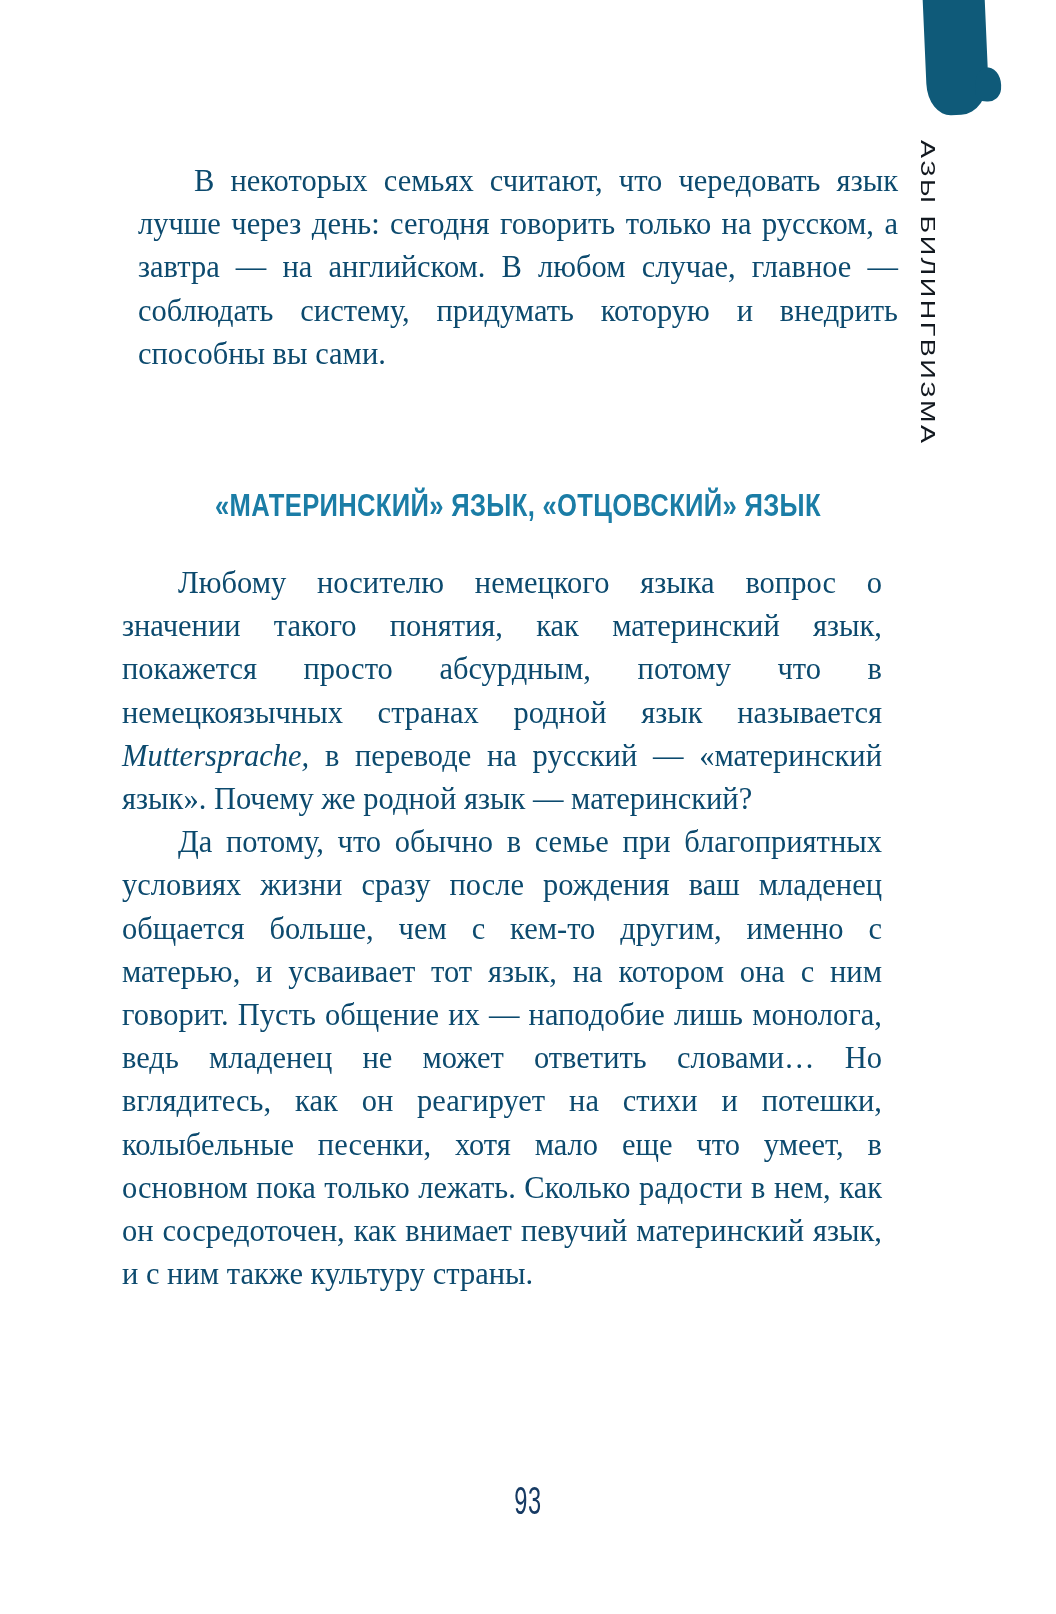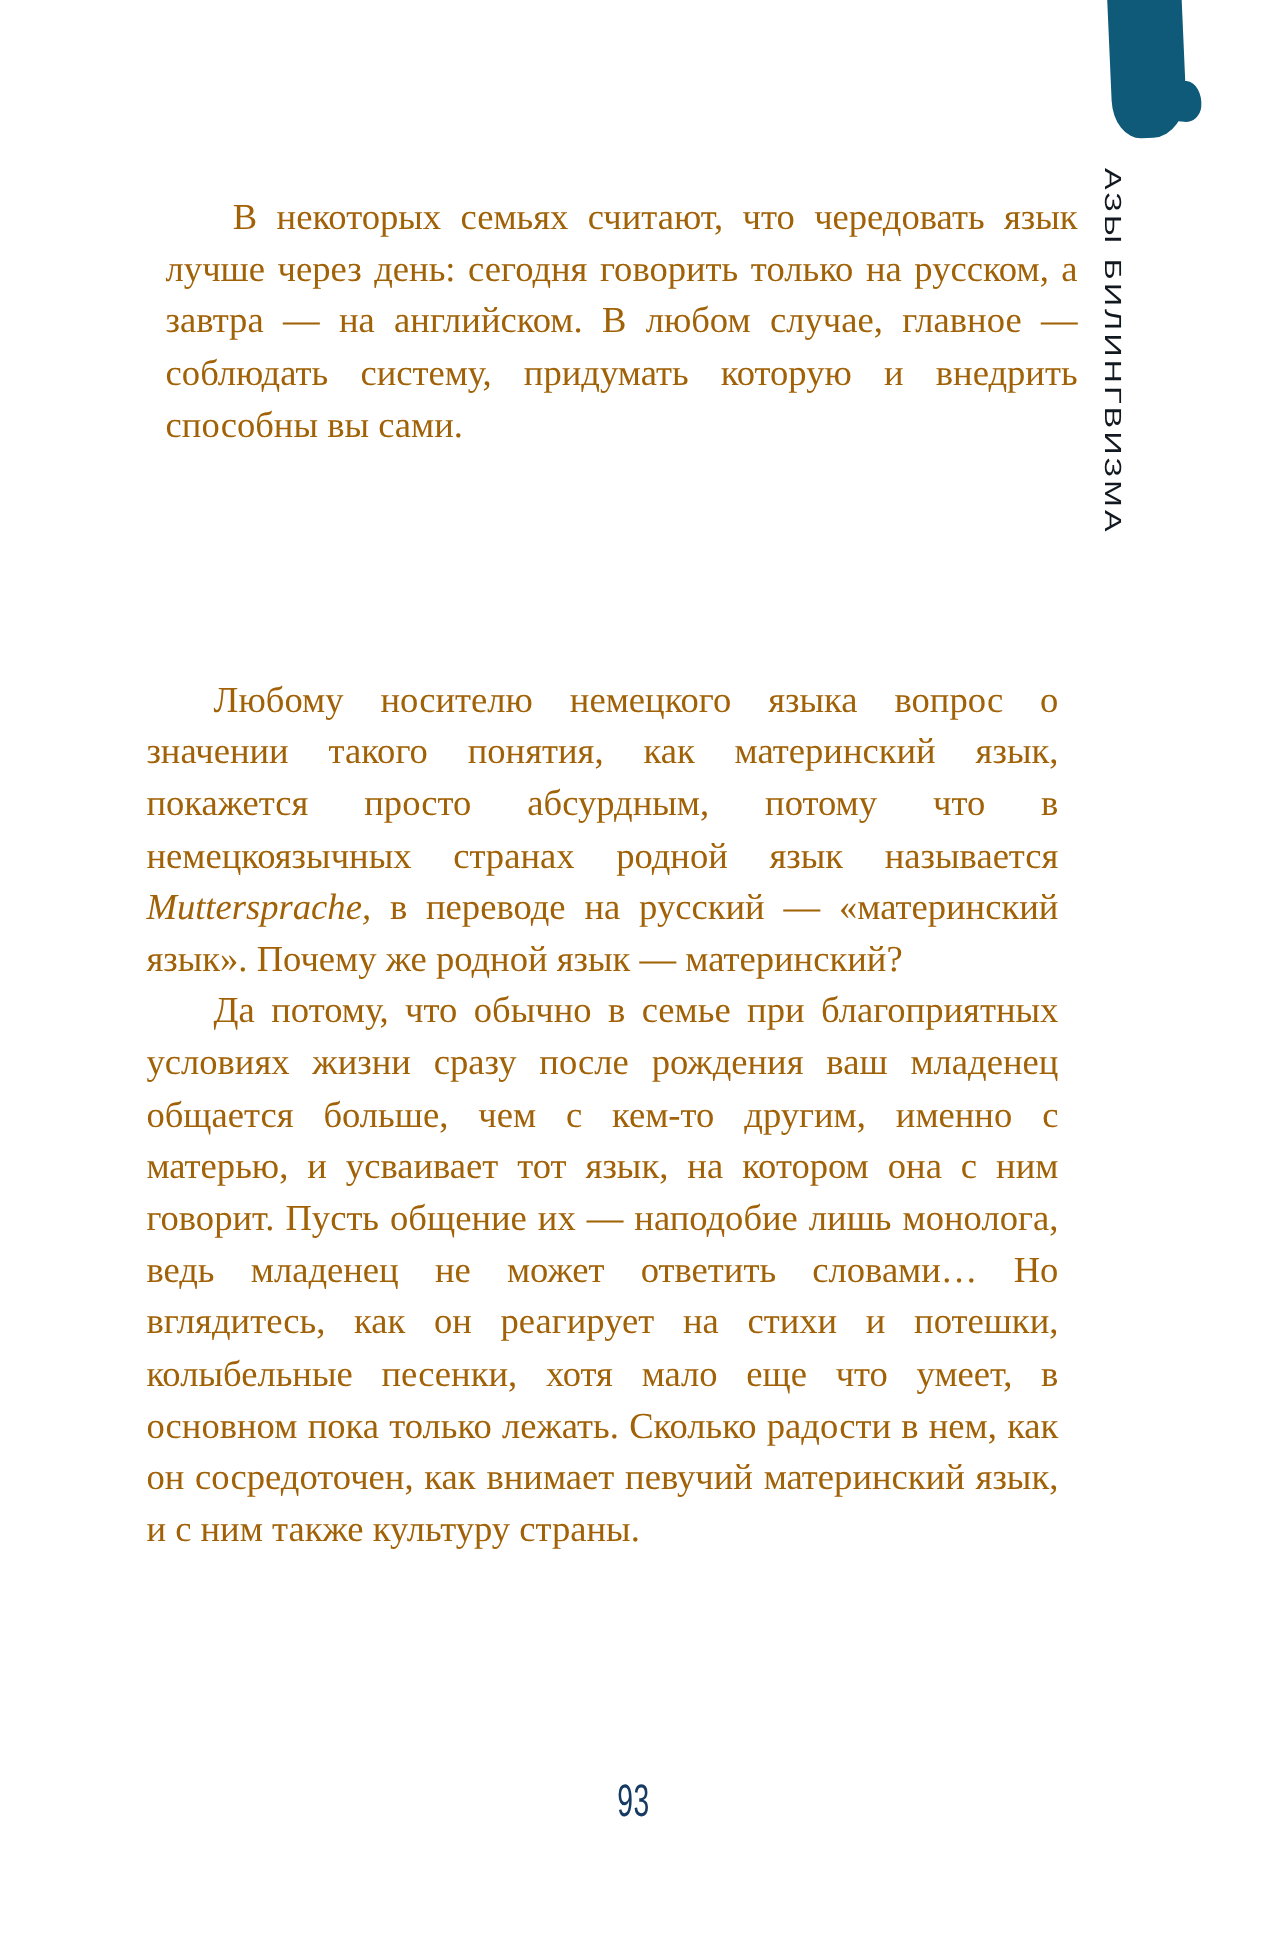--- a/index.html
+++ b/index.html
@@ -65,21 +65,21 @@
     width: 760px;
   }
 
   p.body {
     margin: 0;
     text-align: justify;
     text-justify: inter-word;
     text-indent: 56px;
     font-size: 30.5px;
     line-height: 43.2px;
-    color: #a16207;
+    color: #0c4a6e;
     hyphens: manual;
   }
   p.body.tight { text-indent: 56px; }
   p.body em { font-style: italic; }
 
   
   h2.section-heading {
     margin: 0;
     padding: 0;
     text-align: center;
@@ -128,20 +128,23 @@
 <div class="page">
 
   <div class="tab-mark"></div>
 
   <div class="running-head">АЗЫ БИЛИНГВИЗМА</div>
 
   <div class="column">
     <p class="body">В некоторых семьях считают, что чередовать язык лучше через день: сегодня говорить только на русском, а завтра — на английском. В любом случае, главное — соблюдать систему, придумать которую и внедрить способны вы сами.</p>
   </div>
 
+  <div class="heading-wrap">
+    <h2 class="section-heading">«МАТЕРИНСКИЙ» ЯЗЫК, «ОТЦОВСКИЙ» ЯЗЫК</h2>
+  </div>
 
   <div class="column-2">
     <p class="body"><span>Любому носителю немецкого языка вопрос о значении такого понятия, как материнский язык, покажется просто абсурдным, потому что в немецкоязычных странах родной язык называется </span><em>Muttersprache,</em><span> в переводе на русский — «материнский язык». Почему же родной язык — материнский?</span></p>
 
     <p class="body tight">Да потому, что обычно в семье при благоприятных условиях жизни сразу после рождения ваш младенец общается больше, чем с кем-то другим, именно с матерью, и усваивает тот язык, на котором она с ним говорит. Пусть общение их — наподобие лишь монолога, ведь младенец не может ответить словами… Но вглядитесь, как он реагирует на стихи и потешки, колыбельные песенки, хотя мало еще что умеет, в основном пока только лежать. Сколько радости в нем, как он сосредоточен, как внимает певучий материнский язык, и с ним также культуру страны.</p>
   </div>
 
   <div class="folio">93</div>
 
 </div>

